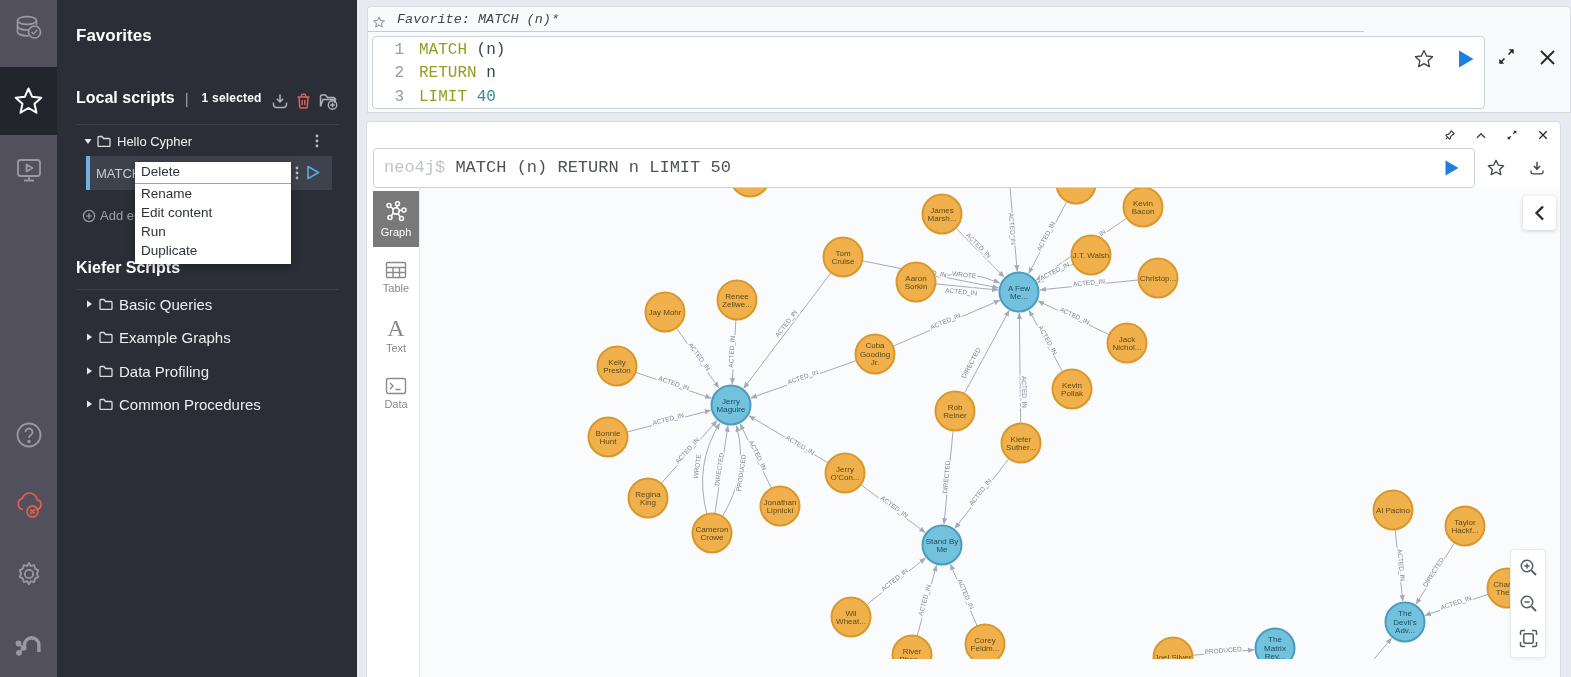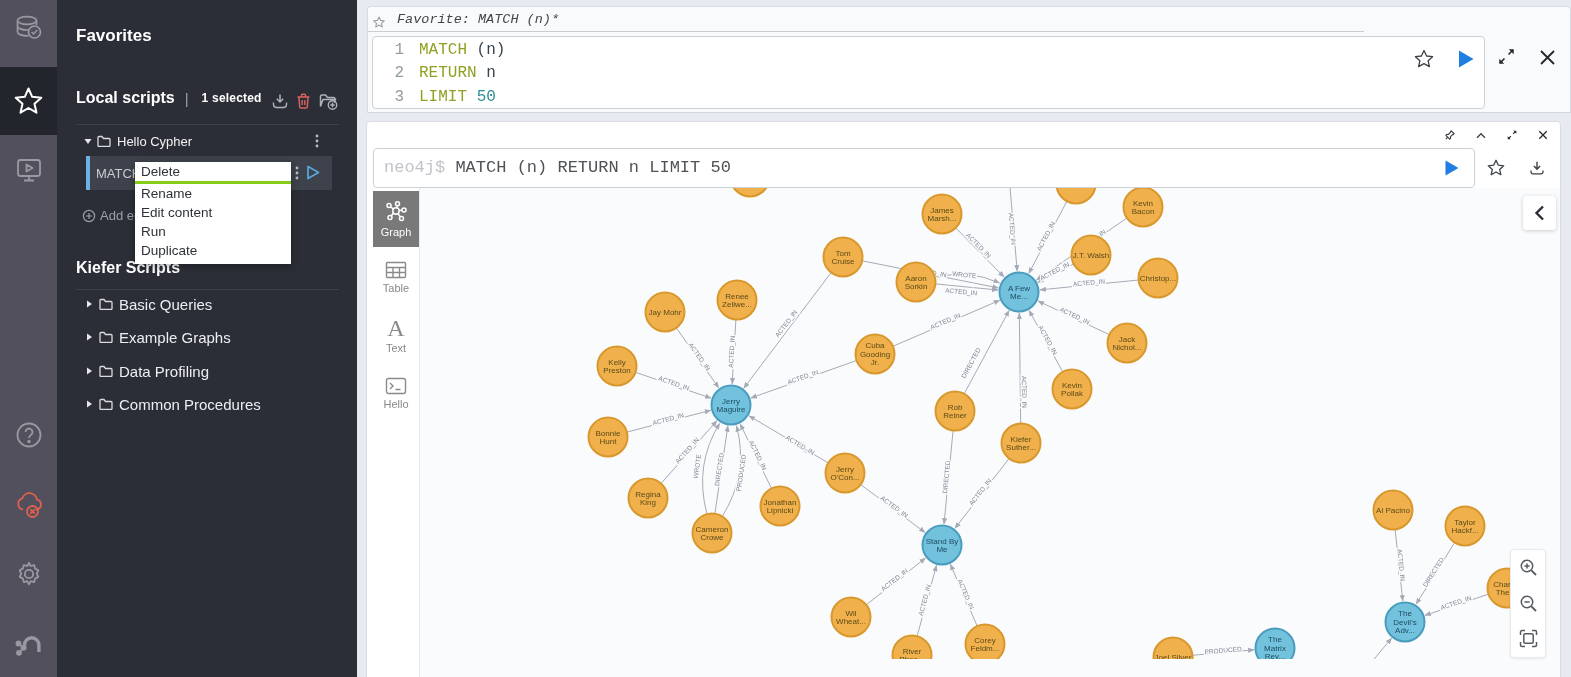--- a/index.html
+++ b/index.html
@@ -18,21 +18,21 @@
 .hr { position:absolute; left:19px; right:18px; top:124px; border-top:1px solid #3d4049; }
 .folder-row { position:absolute; left:26px; top:132px; width:250px; height:18px; display:flex; align-items:center; font-size:13px; color:#f2f2f2; }
 .scr-row { position:absolute; left:29px; top:156px; width:246px; height:34px; background:#3e424c; border-left:4px solid #6cb1e2; display:flex; align-items:center; }
 .scr-row .txt { font-size:13px; color:#c9ccd1; padding-left:6px; }
 .addfav { position:absolute; left:25px; top:208px; font-size:13px; color:#9b9fa8; color:#9ba0a8; display:flex; align-items:center; }
 #drawer h2 { position:absolute; left:19px; top:259px; font-size:16px; font-weight:bold; color:#fff; }
 .srow { position:absolute; left:27px; width:260px; height:18px; display:flex; align-items:center; font-size:15px; color:#eceff2; }
 
 #menu { position:absolute; left:135px; top:162px; width:156px; height:102px; background:#fff; z-index:40; box-shadow:0 2px 8px rgba(0,0,0,.3); font-size:13.5px; color:#2e3238; }
 #menu .mi { height:19px; line-height:19px; padding-left:6px; }
-#menu .first { border-bottom:3px solid #84cc16; height:22px; line-height:20px; }
+#menu .first { border-bottom:1px solid #84cc16; height:22px; line-height:20px; }
 
 #main { position:absolute; left:357px; top:0; width:1214px; height:677px; background:#e7ebf1; }
 #card { position:absolute; left:10px; top:6px; width:1204px; height:107px; background:#f9fafb; border:1px solid #d8dce1; border-bottom:1px solid #d3d7dc; border-radius:4px 4px 0 0; }
 #cardhead { position:absolute; left:0; top:0; width:996px; height:25px; border-bottom:1px solid #c9cdd3; }
 #cardhead .fav { position:absolute; left:29px; top:5px; font:italic 13.5px "Liberation Mono",monospace; color:#43464c; }
 #editor { position:absolute; left:4px; top:29px; width:1113px; height:73px; background:#fff; border:1px solid #ccd1d8; border-radius:4px; }
 #editor .gut { position:absolute; left:0; top:0; width:31px; height:70px; font:16px/23.3px "Liberation Mono",monospace; color:#919ca3; text-align:right; padding:2px 0 0 0; }
 #editor .code { position:absolute; left:46px; top:2px; font:16px/23.3px "Liberation Mono",monospace; color:#39454e; white-space:pre; }
 .kw { color:#91a024; } .num { color:#2e8e96; }
 
@@ -248,21 +248,21 @@
     <div id="cardhead">
         <span style="position:absolute;left:5px;top:7px;"><svg width="12" height="12" viewBox="0 0 12 12" style="" xmlns="http://www.w3.org/2000/svg">
             <path d="M6 1 L7.6 4.4 11.3 4.8 8.5 7.3 9.3 11 6 9 2.7 11 3.5 7.3 0.7 4.8 4.4 4.4 Z" fill="none" stroke="#9aa0a8" stroke-width="1.1" stroke-linejoin="round"></path>
           </svg></span>
         <span class="fav">Favorite: MATCH (n)*</span>
       </div>
     <div id="editor">
       <div class="gut">1<br>2<br>3</div>
       <div class="code"><span class="kw">MATCH</span> (n)
 <span class="kw">RETURN</span> n
-<span class="kw">LIMIT</span> <span class="num">50</span></div>
+<span class="kw">LIMIT</span> <span class="num">40</span></div>
     </div>
       <span style="position:absolute;left:1046px;top:42px;"><svg width="20" height="20" viewBox="0 0 20 20" style="" xmlns="http://www.w3.org/2000/svg">
           <path d="M10 1.5 L12.6 7 18.6 7.7 14.1 11.7 15.4 17.6 10 14.6 4.6 17.6 5.9 11.7 1.4 7.7 7.4 7 Z" fill="none" stroke="#3c4148" stroke-width="1.3" stroke-linejoin="round"></path>
         </svg></span>
       <span style="position:absolute;left:1089px;top:42px;"><svg width="18" height="20" viewBox="0 0 18 20" style="" xmlns="http://www.w3.org/2000/svg">
           <path d="M2,1.5 L16.5,10 2,18.5 z" fill="#1e7fe0"></path>
         </svg></span>
       <span style="position:absolute;left:1130px;top:41px;"><svg width="17" height="17" viewBox="0 0 17 17" style="" xmlns="http://www.w3.org/2000/svg">
           <g stroke="#23282e" stroke-width="1.6" fill="#23282e">
             <path d="M6.5,10.5 L2,15" fill="none"></path>
@@ -520,21 +520,21 @@
           <span style="font-family:'Liberation Serif',serif;font-size:24px;line-height:22px;color:#8a8a8a;">A</span>
           <span class="lbl">Text</span>
         </div>
       <div class="tab">
           <svg width="22" height="18" viewBox="0 0 22 18" style="" xmlns="http://www.w3.org/2000/svg">
             <g fill="none" stroke="#8a8a8a" stroke-width="1.4">
               <rect x="1.5" y="1.5" width="19" height="15" rx="2"></rect>
               <path d="M5,6 l3,3 -3,3 M10.5,12.5 h5"></path>
             </g>
           </svg>
-          <span class="lbl">Hello</span>
+          <span class="lbl">Data</span>
         </div>
     </div>
     <div id="collapse">
         <svg width="11" height="16" viewBox="0 0 11 16" style="" xmlns="http://www.w3.org/2000/svg">
           <path d="M9,1.5 L2.5,8 9,14.5" fill="none" stroke="#2b2f35" stroke-width="2.4"></path>
         </svg>
       </div>
     <div id="zoomctl">
         <svg width="19" height="19" viewBox="0 0 19 19" style="" xmlns="http://www.w3.org/2000/svg">
           <g fill="none" stroke="#565b63" stroke-width="1.5">

